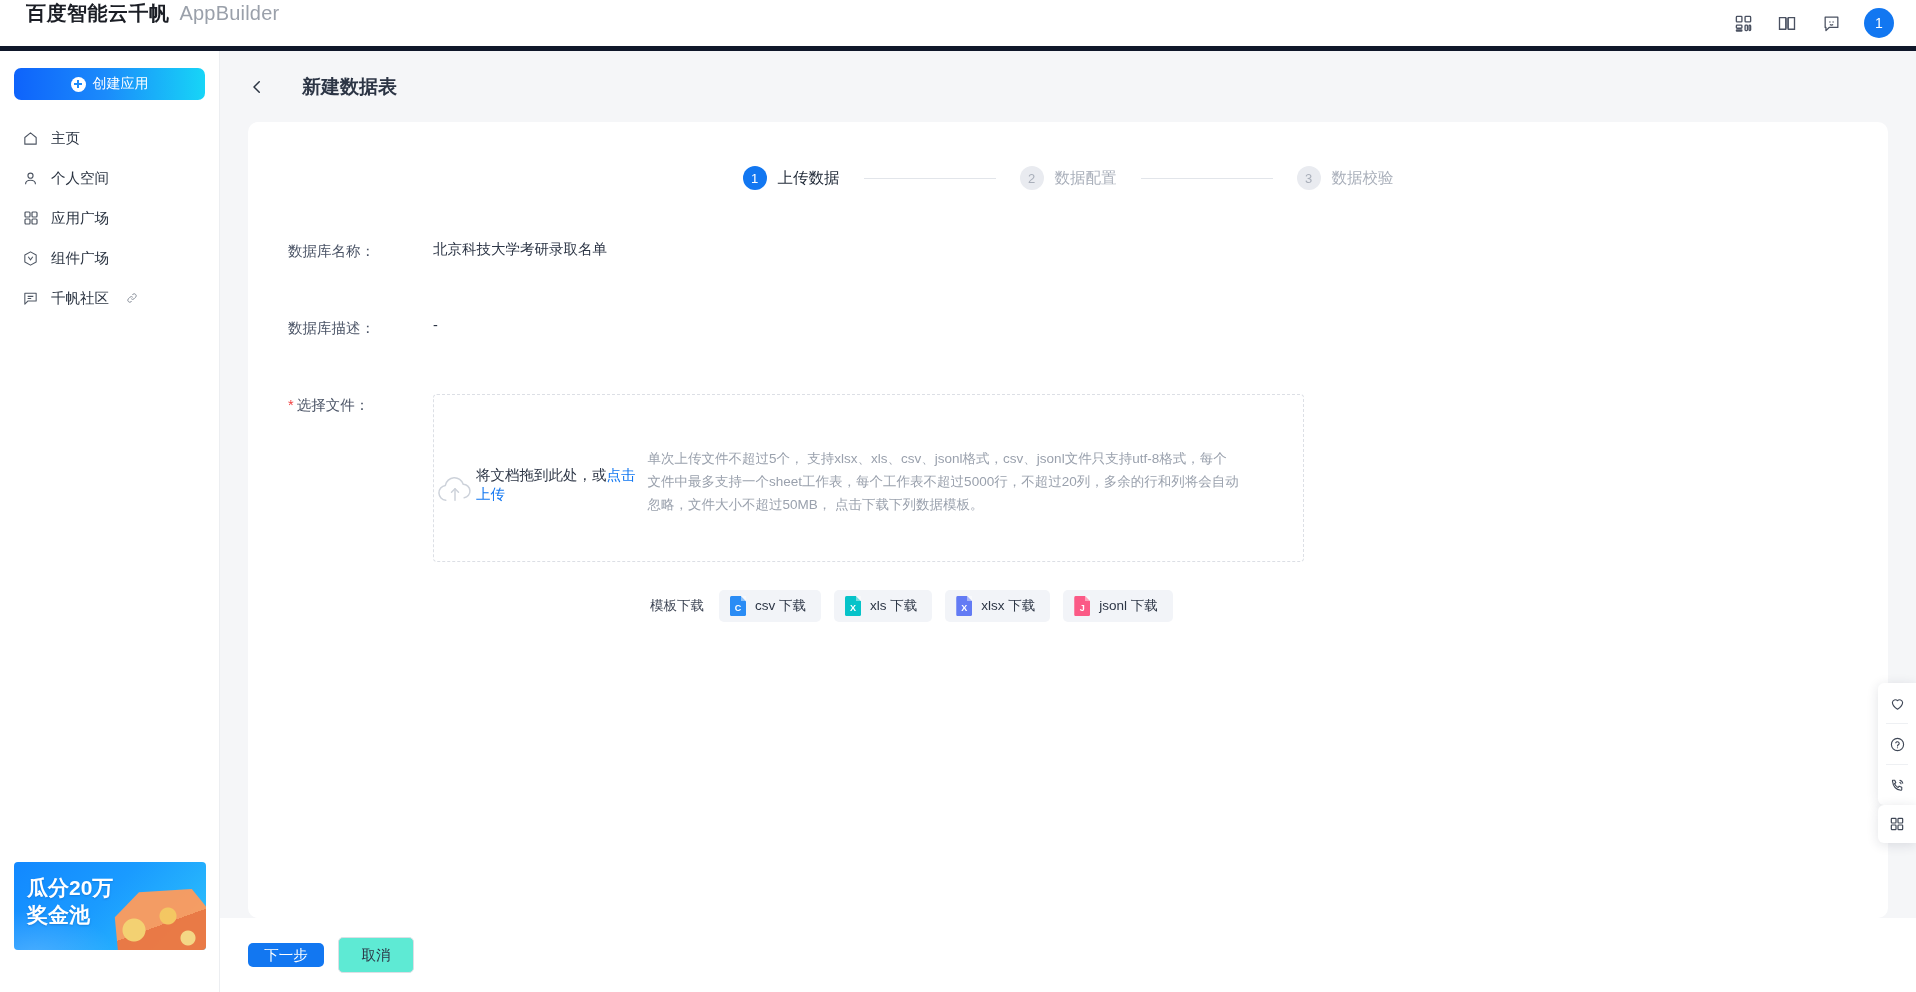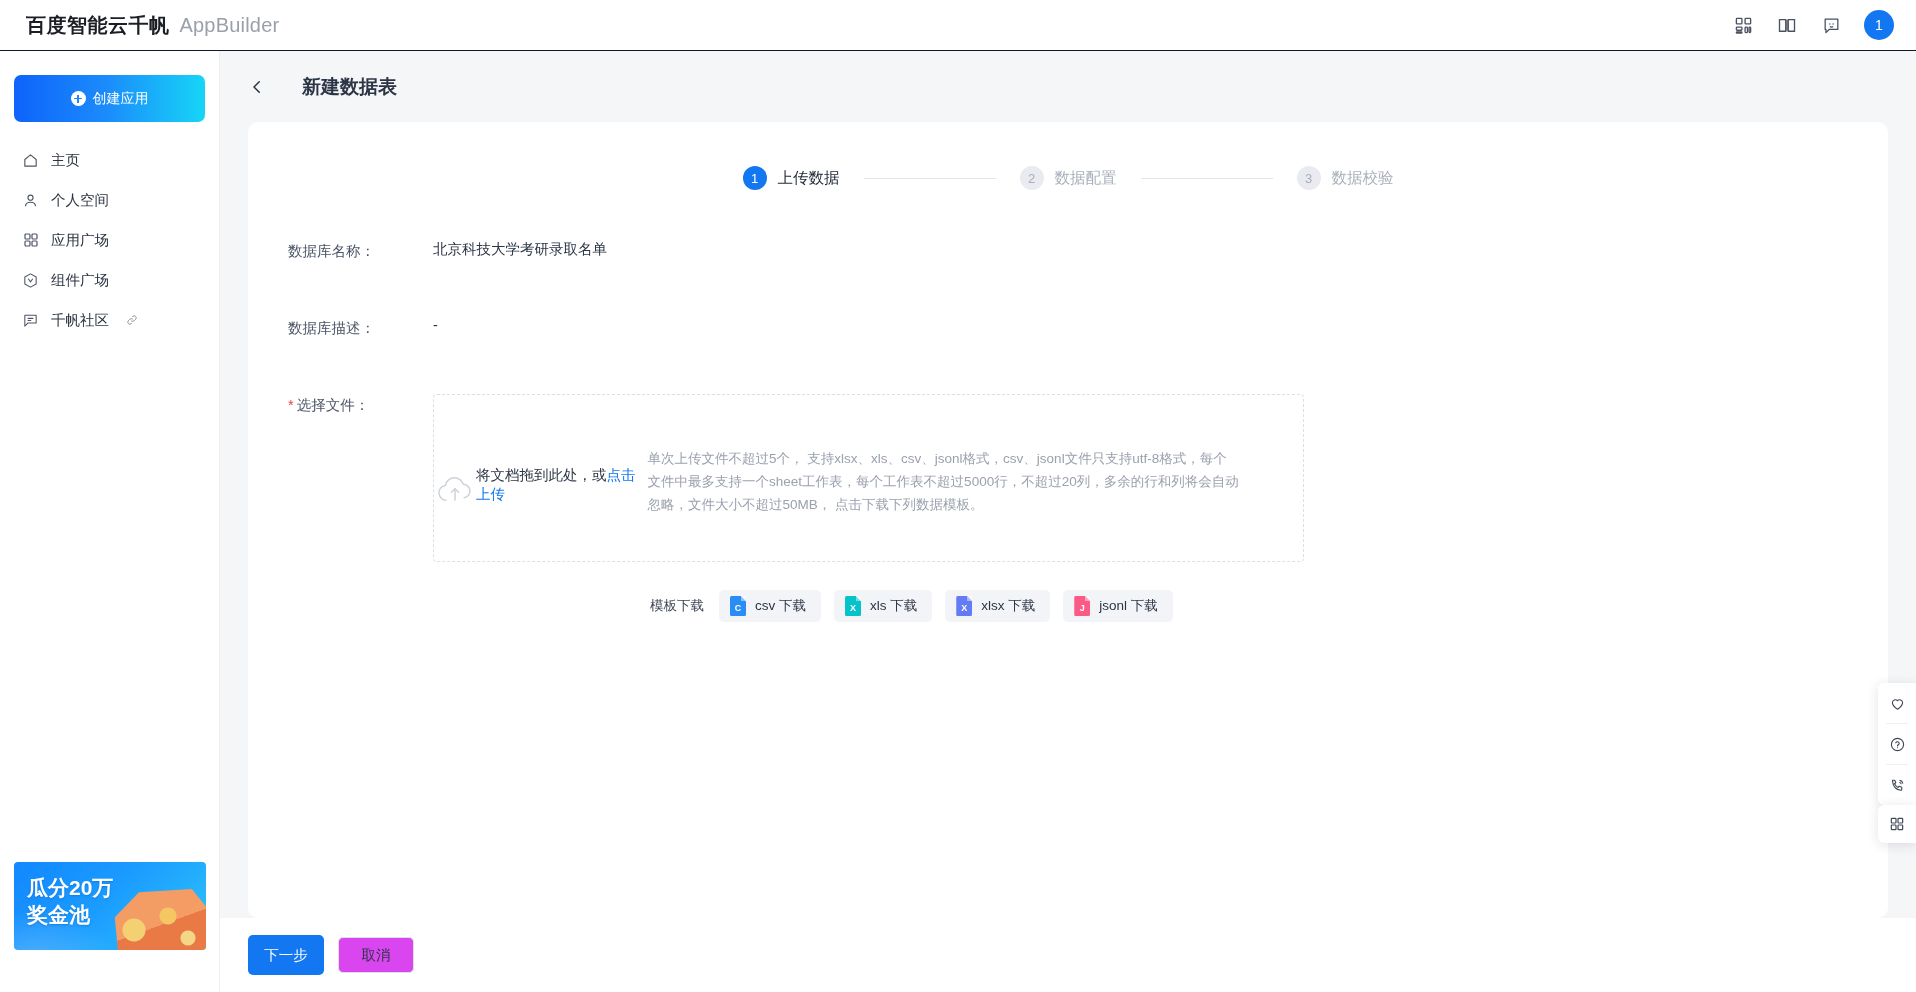--- a/index.html
+++ b/index.html
@@ -7,41 +7,41 @@
     width: 1916px; height: 992px;
     font-family: "Liberation Sans", "DejaVu Sans", sans-serif;
     background: #ffffff;
     overflow: hidden;
     -webkit-font-smoothing: antialiased;
   }
 
   
   .header {
     position: absolute; top: 0; left: 0; width: 1916px; height: 51px;
-    background: #fff; border-bottom: 1px solid #0f172a;
-    display: flex; align-items: center; z-index: 30;
+    background: #fff; border-bottom: 5px solid #0f172a;
+    display: flex; z-index: 30;
   }
   .brand { display: flex; align-items: baseline; padding-left: 26px; }
   .brand-cn { font-size: 20px; font-weight: 700; color: #1b1e25; letter-spacing: .5px; }
   .brand-en { font-size: 20px; color: #9aa0aa; margin-left: 10px; letter-spacing: .2px; }
   .header-right { margin-left: auto; display: flex; align-items: center; gap: 22px; padding-right: 22px; }
   .hdr-icon { width: 22px; height: 22px; color: #4a5161; display: flex; align-items: center; justify-content: center; cursor: pointer; }
   .avatar {
     width: 30px; height: 30px; border-radius: 50%; background: #1277f1;
     color: #fff; font-size: 14px; display: flex; align-items: center; justify-content: center;
     cursor: pointer;
   }
 
   
   .sidebar {
     position: absolute; top: 51px; left: 0; width: 220px; height: 941px;
     background: #fff; border-right: 1px solid #eceef1; z-index: 20;
   }
   .create-btn {
-    margin: 24px 14px 0 14px; height: 47px; border-radius: 7px;
+    margin: 17px 14px 0 14px; height: 32px; border-radius: 7px;
     background: linear-gradient(90deg, #0e63fb 0%, #1b8bfb 48%, #17d5f7 100%);
     color: #fff; font-size: 14px; display: flex; align-items: center; justify-content: center;
     gap: 7px; cursor: pointer; font-weight: 500;
   }
   .plus-circle {
     width: 15px; height: 15px; border-radius: 50%; background: #fff; position: relative; flex: none;
   }
   .plus-circle::before, .plus-circle::after {
     content: ""; position: absolute; background: #1b8bfb;
   }
@@ -155,25 +155,25 @@
     position: absolute; inset: 0; display: flex; align-items: center; justify-content: center;
     color: #fff; font-size: 9px; font-weight: 700; padding-top: 3px;
   }
 
   
   .footer {
     position: absolute; left: 220px; bottom: 0; width: 1696px; height: 74px;
     background: #fff; display: flex; align-items: center; padding-left: 28px; gap: 14px; z-index: 15;
   }
   .btn-primary {
-    width: 76px; height: 40px; background: #1277f1; color: #fff; border-radius: 5px;
+    width: 76px; height: 24px; background: #1277f1; color: #fff; border-radius: 5px;
     font-size: 14.5px; display: flex; align-items: center; justify-content: center; cursor: pointer; border: none;
   }
   .btn-default {
-    width: 76px; height: 36px; background: #d946ef; color: #2c3545; border: 1px solid #dcdfe5;
+    width: 76px; height: 36px; background: #5eead4; color: #2c3545; border: 1px solid #dcdfe5;
     border-radius: 5px; font-size: 14.5px; display: flex; align-items: center; justify-content: center; cursor: pointer;
   }
 
   
   .dock {
     position: absolute; right: 0; top: 683px; width: 38px;
     background: #fff; border-radius: 6px 0 0 6px; box-shadow: 0 2px 12px rgba(30,40,60,.13);
     z-index: 40;
   }
   .dock-item {

